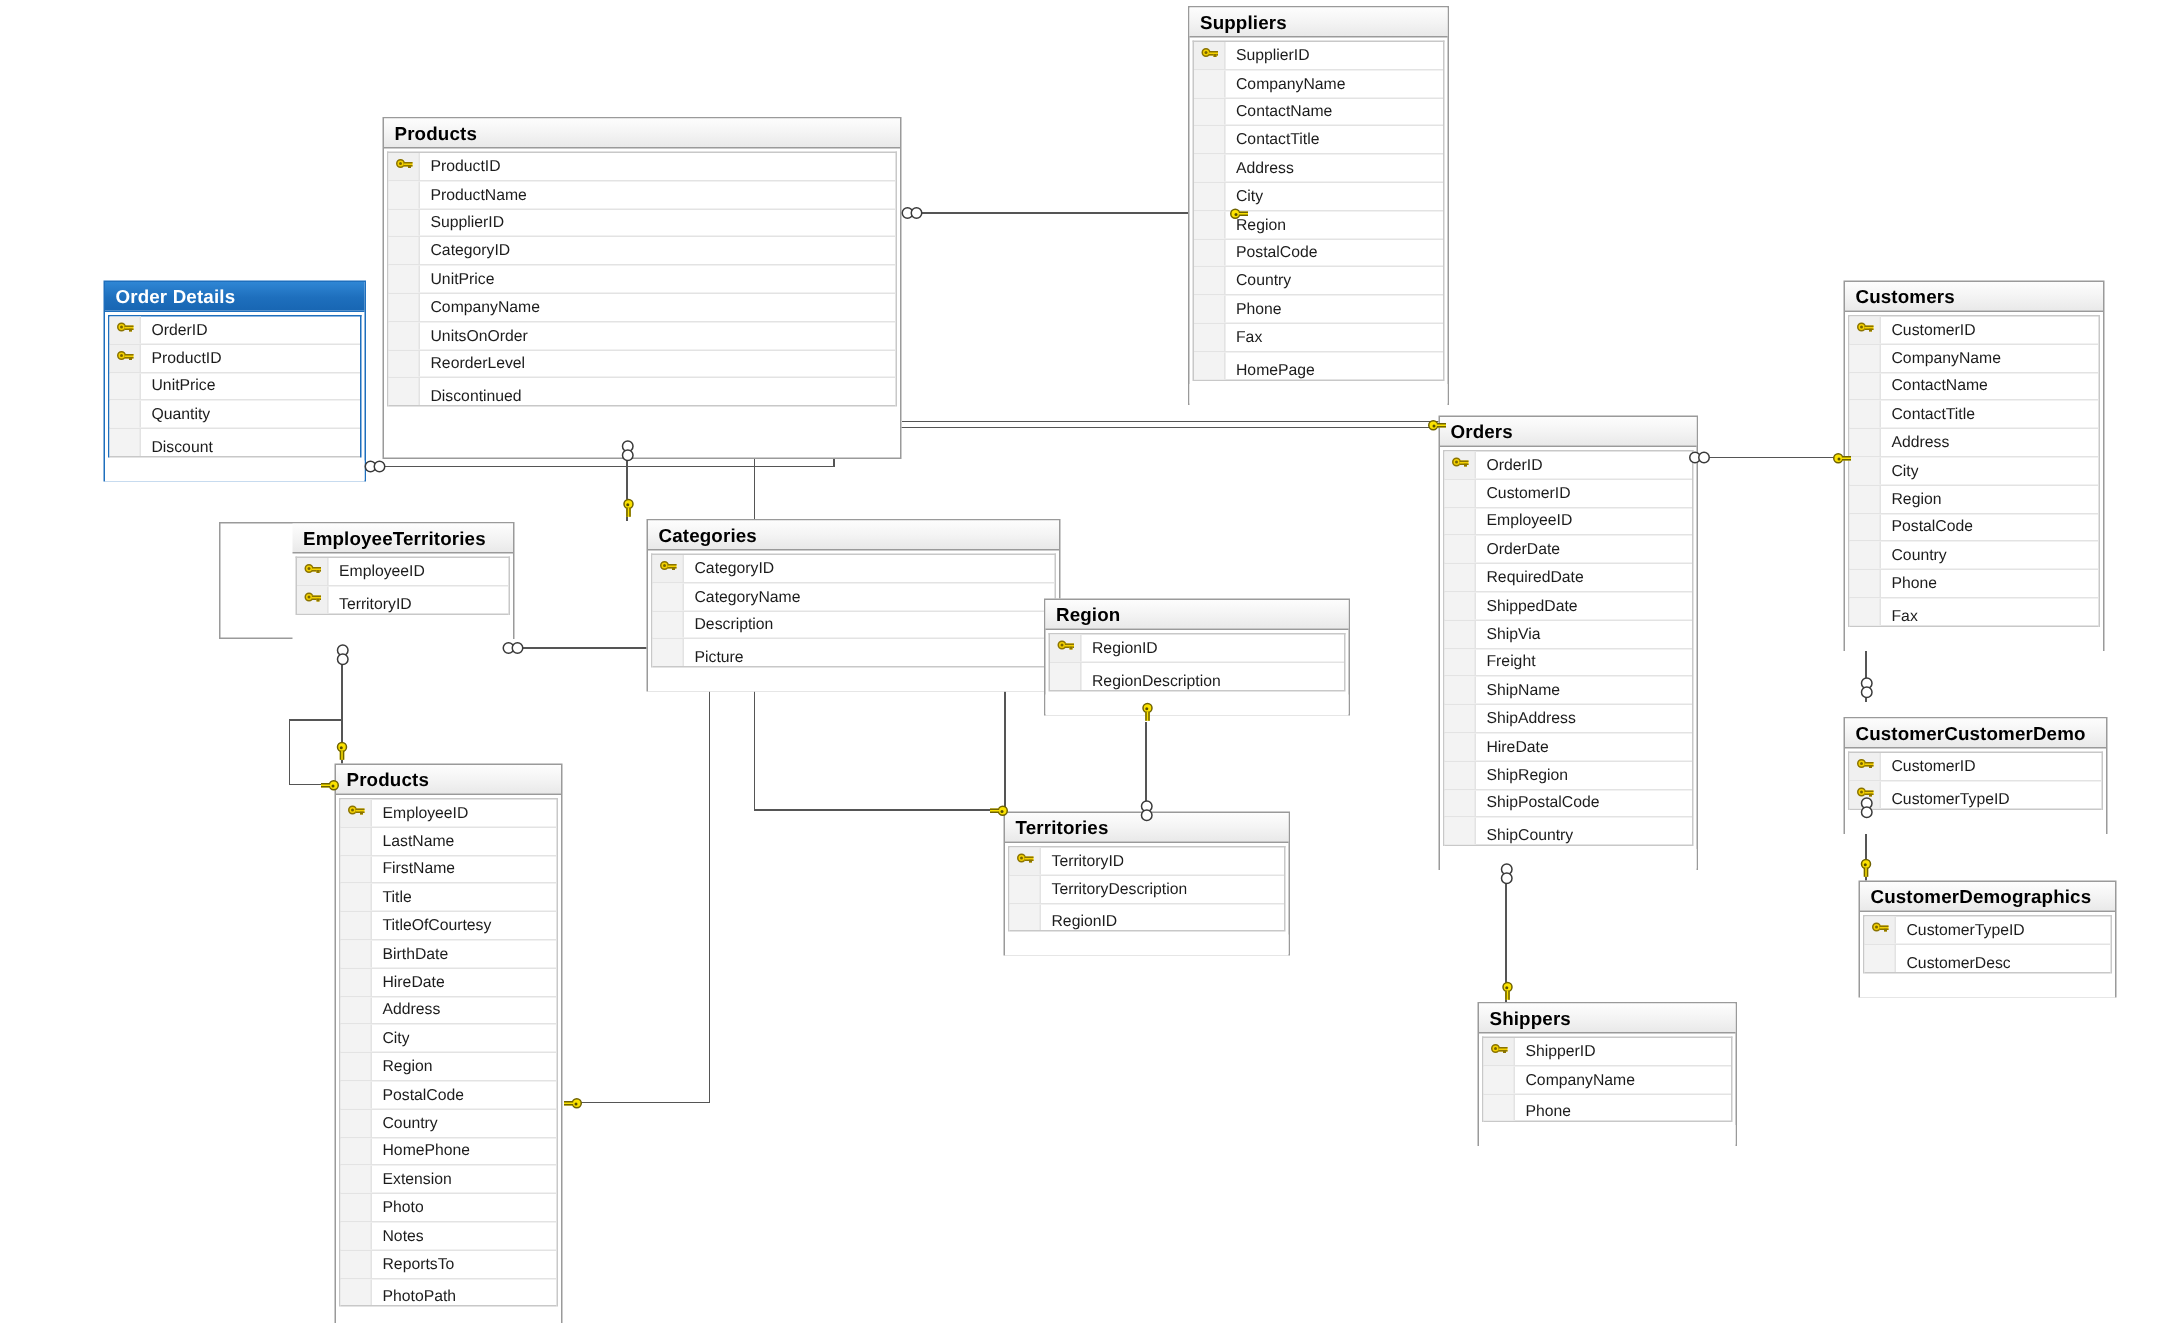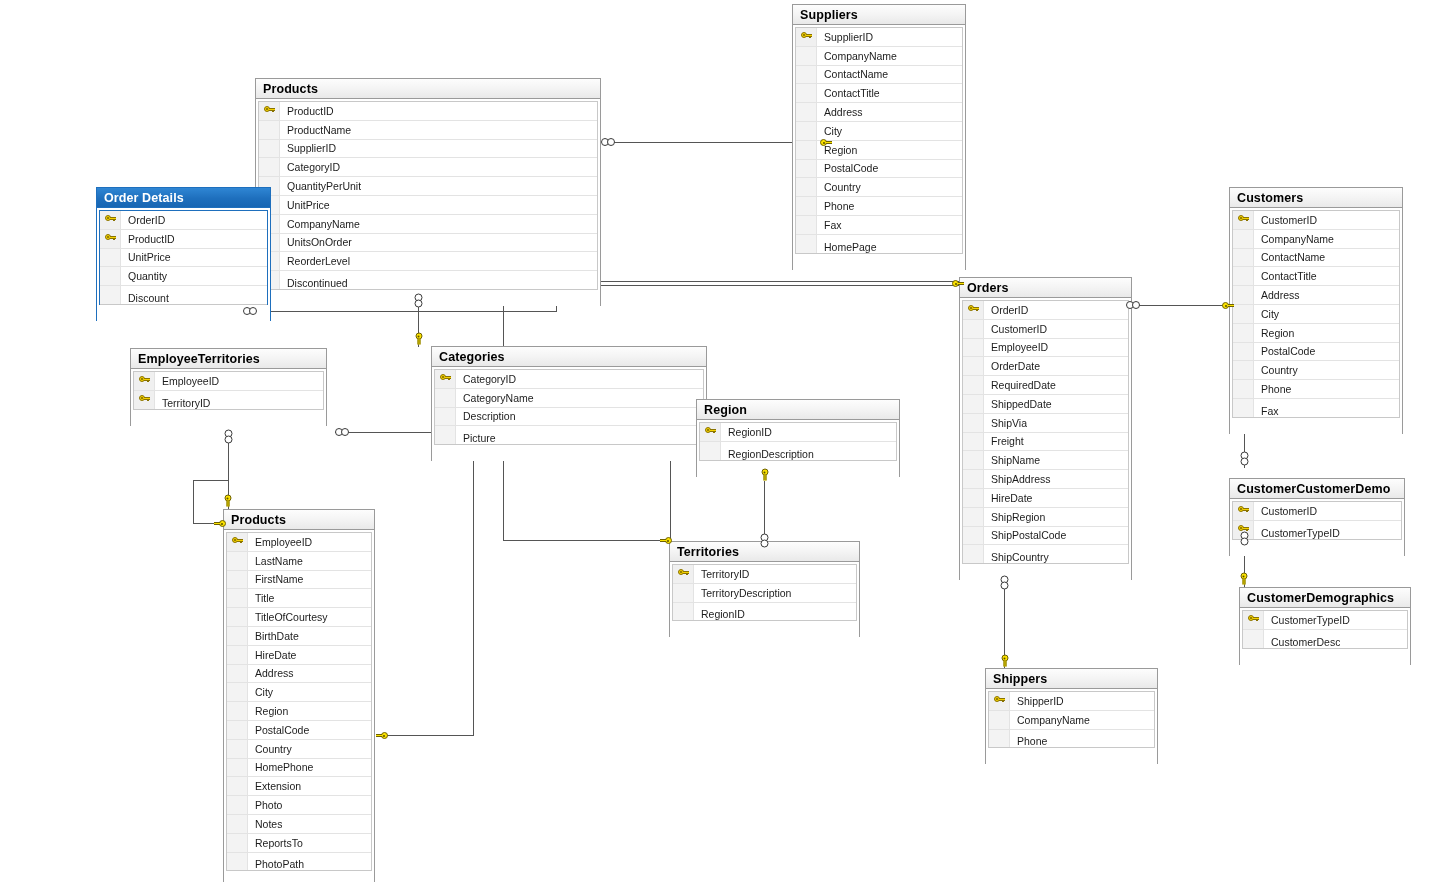--- a/index.html
+++ b/index.html
@@ -332,24 +332,20 @@
           <div class="row">
             <div class="kcell"></div>
             <div class="nm">SupplierID</div>
           </div>
           <div class="row">
             <div class="kcell"></div>
             <div class="nm">CategoryID</div>
           </div>
           <div class="row">
             <div class="kcell"></div>
-            <div class="nm">QuantityPerUnit</div>
-          </div>
-          <div class="row">
-            <div class="kcell"></div>
             <div class="nm">UnitPrice</div>
           </div>
           <div class="row">
             <div class="kcell"></div>
             <div class="nm">CompanyName</div>
           </div>
           <div class="row">
             <div class="kcell"></div>
             <div class="nm">UnitsOnOrder</div>
           </div>
@@ -357,21 +353,21 @@
             <div class="kcell"></div>
             <div class="nm">ReorderLevel</div>
           </div>
           <div class="row">
             <div class="kcell"></div>
             <div class="nm">Discontinued</div>
           </div>
         </div>
         <div class="blank"></div>
       </div>
-      <div class="tbl sel" style="left: 69px; top: 187px; width: 175px; height: 134px; margin-left: 27px;">
+      <div class="tbl sel" style="left: 69px; top: 187px; width: 175px; height: 134px;">
         <div class="hdr">Order Details</div>
         <div class="grid">
           <div class="row haskey">
             <div class="kcell">
               <span class="keyico">
                 <i class="head"></i>
                 <i class="dot"></i>
                 <i class="shaft"></i>
                 <i class="t1"></i>
               </span>
@@ -552,21 +548,21 @@
             <div class="kcell"></div>
             <div class="nm">Description</div>
           </div>
           <div class="row">
             <div class="kcell"></div>
             <div class="nm">Picture</div>
           </div>
         </div>
         <div class="blank"></div>
       </div>
-      <div class="tbl" style="left: 130px; top: 348px; width: 197px; height: 77.6px;">
+      <div class="tbl" style="left: 146px; top: 348px; width: 197px; height: 77.6px; padding-left: 48px;">
         <div class="hdr">EmployeeTerritories</div>
         <div class="grid">
           <div class="row haskey">
             <div class="kcell">
               <span class="keyico">
                 <i class="head"></i>
                 <i class="dot"></i>
                 <i class="shaft"></i>
                 <i class="t1"></i>
               </span>

